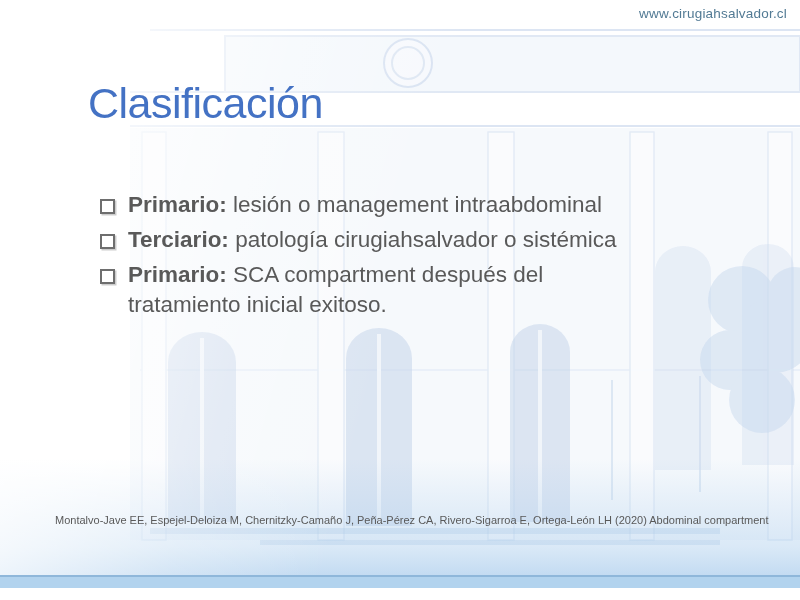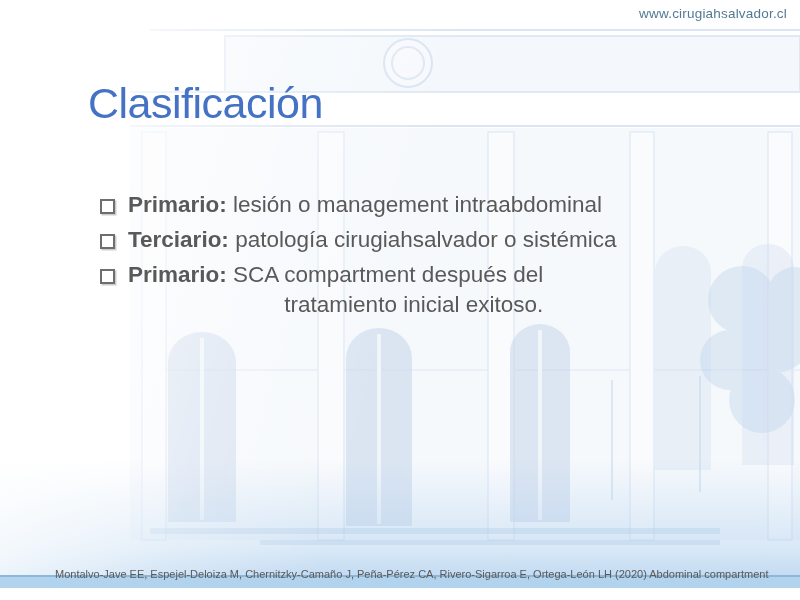--- a/index.html
+++ b/index.html
@@ -52,23 +52,23 @@
   .bullet-square {
     flex: 0 0 auto;
     width: 11px; height: 11px;
     margin: 9px 13px 0 0;
     border: 2px solid #6e6e6e;
     background: rgba(255,255,255,0.65);
     box-shadow: 1.5px 1.5px 0 rgba(110,110,110,0.35);
   }
   .bullet-text { white-space: nowrap; }
   .bullet-lead { font-weight: bold; }
-  .bullet-line2 { display: block; white-space: nowrap; text-align: right; }
+  .bullet-line2 { display: block; white-space: nowrap; }
   .footer-citation {
-    position: absolute; left: 55px; top: 568px;
+    position: absolute; left: 55px; top: 514px;
     font-size: 11px; line-height: 13px;
     color: #595959; white-space: nowrap;
   }
   .footer-citation span { display: block; }
 </style>
 </head>
 <body>
 
 <div class="slide">
 

